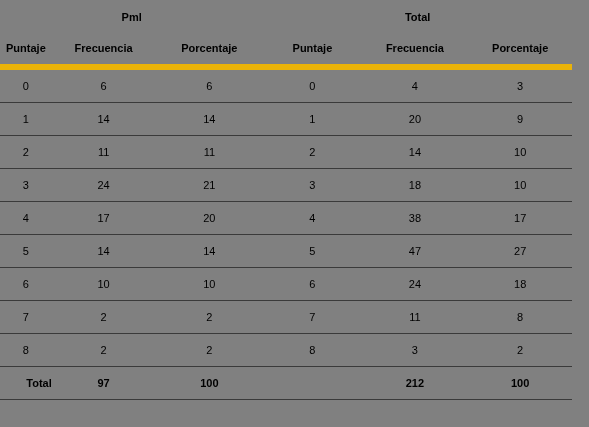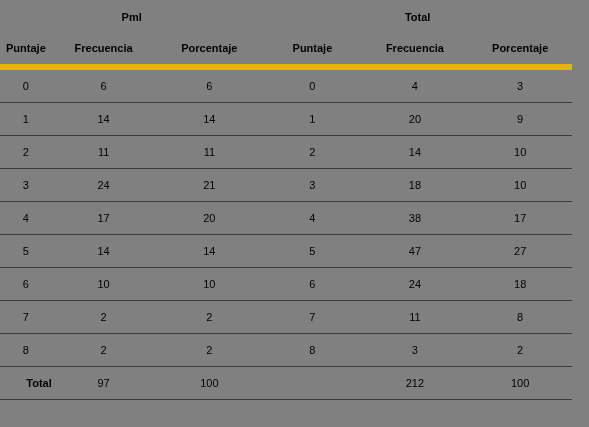--- a/index.html
+++ b/index.html
@@ -60,20 +60,21 @@
   }
   tr.data-row td {
     height: 32px;
     font-size: 11px;
     border-bottom: 1px solid #3a3a3a;
   }
   tr.total-row td {
     height: 32px;
     font-size: 11px;
     border-bottom: 1px solid #3a3a3a;
+    font-weight: bold;
   }
   tr.total-row td.label {
     font-weight: bold;
     text-align: right;
     padding-left: 4px;
   }
 </style>
 </head>
 <body>
 

